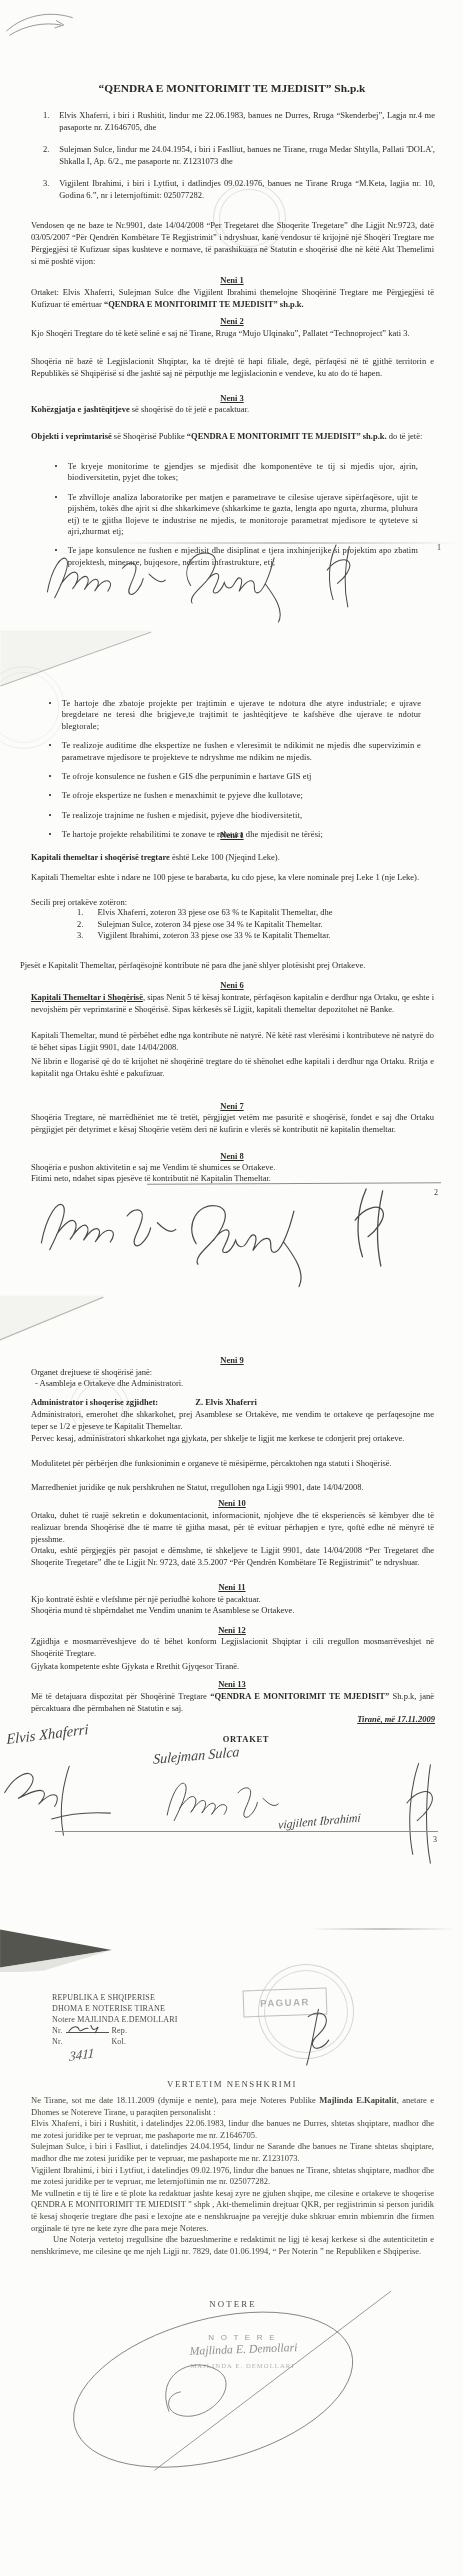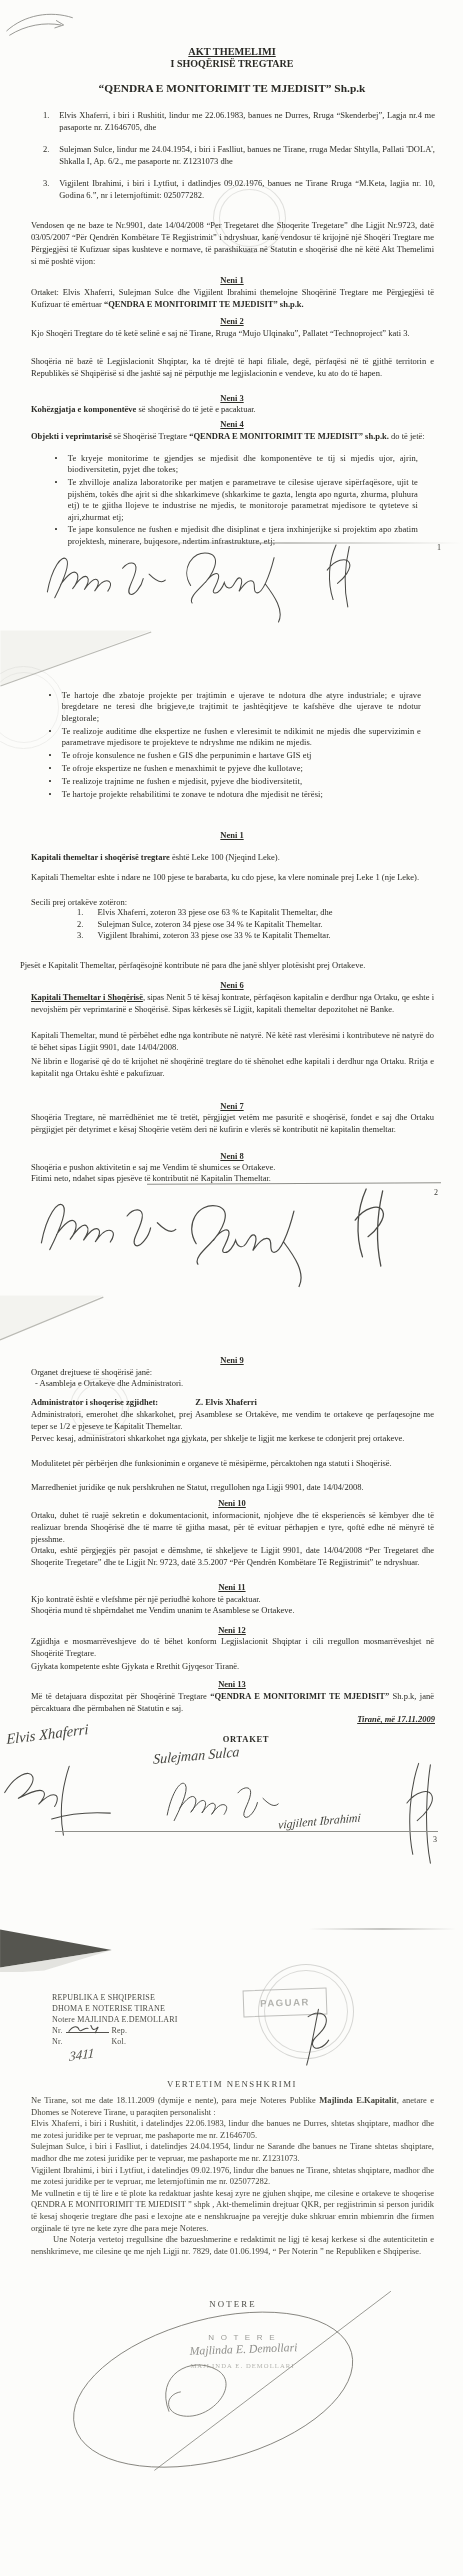--- a/index.html
+++ b/index.html
@@ -11,21 +11,21 @@
   }
   .abs{position:absolute;}
   .just{text-align:justify;}
   .ctr{text-align:center;}
   .b{font-weight:bold;}
   .u{text-decoration:underline;}
   .neni{font-weight:bold;text-decoration:underline;text-align:center;width:100%;}
   .founder{display:flex;gap:4.4px;}
   .founder .num{flex:0 0 11.8px;}
   .founder .txt{text-align:justify;}
-  .bullet{position:relative;padding-left:17.7px;text-align:justify;margin-bottom:1.5px;letter-spacing:0.1px;}
+  .bullet{position:relative;padding-left:17.7px;text-align:justify;margin-bottom:1.5px;letter-spacing:0.1px;margin-top:8px;}
   .bullet::before{content:"•";position:absolute;left:4.4px;top:0;}
   .share{display:flex;gap:10.3px;margin-bottom:0.7px;}
   .share .num{flex:0 0 10.3px;}
   .hand{font-style:italic;color:#45453f;white-space:nowrap;}
   .sig path{fill:none;stroke:#4a4a46;stroke-width:1.4;stroke-linecap:round;}
   .faint-stamp{border-radius:50%;border:1px solid #9d9d99;opacity:.35;}
   .faint-stamp .inner{position:absolute;inset:5.2px;border-radius:50%;border:0.7px solid #a8a8a4;}
   .streak{background:linear-gradient(90deg,rgba(150,150,145,0),rgba(150,150,145,.55),rgba(150,150,145,0));height:2.2px;}
   .pageline{background:#8f8f8a;height:0.7px;}
   .pgno{color:#3a3a34;font-size:8px;}
@@ -42,24 +42,20 @@
 </head>
 <body>
 
 <div id="scan">
 
   <svg class="abs scribble" style="left:1.5px;top:5.9px" width="81" height="35" viewBox="0 0 110 48">
     <path d="M6,34 C30,12 66,6 96,16"></path>
       <path d="M10,40 C32,26 58,22 80,26 M74,20 l10,6 l-12,4"></path>
   </svg>
 
-  <div class="abs ctr" style="left:0;top:46px;width:100%">
-    <div class="b u" style="font-size:10.3px">AKT THEMELIMI</div>
-    <div class="b" style="font-size:10px">I SHOQËRISË TREGTARE</div>
-  </div>
   <div class="abs ctr b" style="left:0;top:82px;width:100%;font-size:11.4px">“QENDRA E MONITORIMIT TE MJEDISIT” Sh.p.k</div>
 
   <div class="abs founder" style="left:43px;top:109px;width:392px">
     <span class="num">1.</span>
     <span class="txt">Elvis Xhaferri, i biri i Rushitit, lindur me 22.06.1983, banues ne Durres, Rruga “Skenderbej”, Lagja nr.4 me pasaporte nr. Z1646705, dhe</span>
   </div>
   <div class="abs founder" style="left:43px;top:143px;width:392px">
     <span class="num">2.</span>
     <span class="txt">Sulejman Sulce, lindur me 24.04.1954, i biri i Faslliut, banues ne Tirane, rruga Medar Shtylla, Pallati 'DOLA', Shkalla I, Ap. 6/2., me pasaporte nr. Z1231073 dhe</span>
   </div>
@@ -79,26 +75,25 @@
     <span>Ortaket: Elvis Xhaferri, Sulejman Sulce dhe Vigjilent Ibrahimi themelojne Shoqërinë Tregtare me Përgjegjësi të Kufizuar të emërtuar </span><span class="b">“QENDRA E MONITORIMIT TE MJEDISIT” sh.p.k.</span>
   </div>
 
   <div class="abs neni" style="top:315px">Neni 2</div>
   <div class="abs just" style="left:31px;top:327px;width:403px">Kjo Shoqëri Tregtare do të ketë selinë e saj në Tirane, Rruga “Mujo Ulqinaku”, Pallatet “Technoproject” kati 3.</div>
 
   <div class="abs just" style="left:31px;top:355px;width:403px">Shoqëria në bazë të Legjislacionit Shqiptar, ka të drejtë të hapi filiale, degë, përfaqësi në të gjithë territorin e Republikës së Shqipërisë si dhe jashtë saj në përputhje me legjislacionin e vendeve, ku ato do të hapen.</div>
 
   <div class="abs neni" style="top:392px">Neni 3</div>
   <div class="abs" style="left:31px;top:403px;width:403px">
-    <span class="b">Kohëzgjatja e komponentëve</span><span> së shoqërisë do të jetë e pacaktuar.</span>
-  </div>
-
-  <div class="abs neni" style="top:418px">Neni 4</div>
+    <span class="b">Kohëzgjatja e jashtëqitjeve</span><span> së shoqërisë do të jetë e pacaktuar.</span>
+  </div>
+
   <div class="abs just" style="left:31px;top:430px;width:403px">
-    <span class="b">Objekti i veprimtarisë</span><span> së Shoqërisë Tregtare </span><span class="b">“QENDRA E MONITORIMIT TE MJEDISIT” sh.p.k.</span><span> do të jetë:</span>
+    <span class="b">Objekti i veprimtarisë</span><span> së Shoqërisë Publike </span><span class="b">“QENDRA E MONITORIMIT TE MJEDISIT” sh.p.k.</span><span> do të jetë:</span>
   </div>
 
   <div class="abs" style="left:50px;top:453px;width:368px;line-height:11.4px">
     <div class="bullet">Te kryeje monitorime te gjendjes se mjedisit dhe komponentëve te tij si mjedis ujor, ajrin, biodiversitetin, pyjet dhe tokes;</div>
     <div class="bullet">Te zhvilloje analiza laboratorike per matjen e parametrave te cilesise ujerave sipërfaqësore, ujit te pijshëm, tokës dhe ajrit si dhe shkarkimeve (shkarkime te gazta, lengta apo ngurta, zhurma, pluhura etj) te te gjitha llojeve te industrise ne mjedis, te monitoroje parametrat mjedisore te qyteteve si ajri,zhurmat etj;</div>
     <div class="bullet">Te jape konsulence ne fushen e mjedisit dhe disiplinat e tjera inxhinjerijke si projektim apo zbatim projektesh, minerare, bujqesore, ndertim infrastrukture, etj;</div>
   </div>
 
   <div class="abs streak" style="left:110px;top:542px;width:352px"></div>
 

